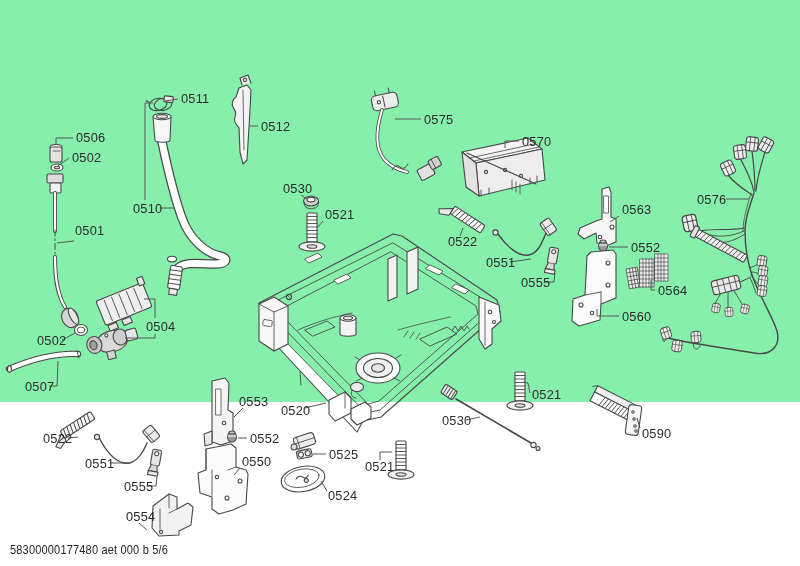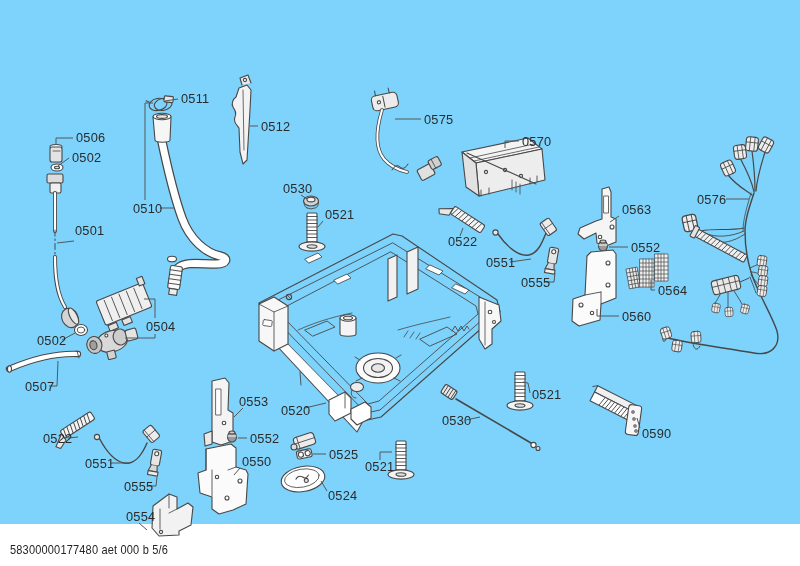--- a/index.html
+++ b/index.html
@@ -1,16 +1,16 @@
 <!DOCTYPE html>
 <html><head>
 <meta charset="utf-8">
 <style>
   html,body{margin:0;padding:0;background:#ffffff;width:800px;height:566px;overflow:hidden;}
-  #app{position:relative;width:800px;height:524px;background:#7dd3fc;}
+  #app{position:relative;width:800px;height:402px;background:#86efac;}
   svg{display:block;}
   .part-label{
     font-family:"Liberation Sans","DejaVu Sans",sans-serif;
     font-size:12.8px;
     letter-spacing:0.2px;
   }
   .footer-text{
     font-family:"Liberation Sans","DejaVu Sans",sans-serif;
     font-size:13px;
     fill:#262626;

